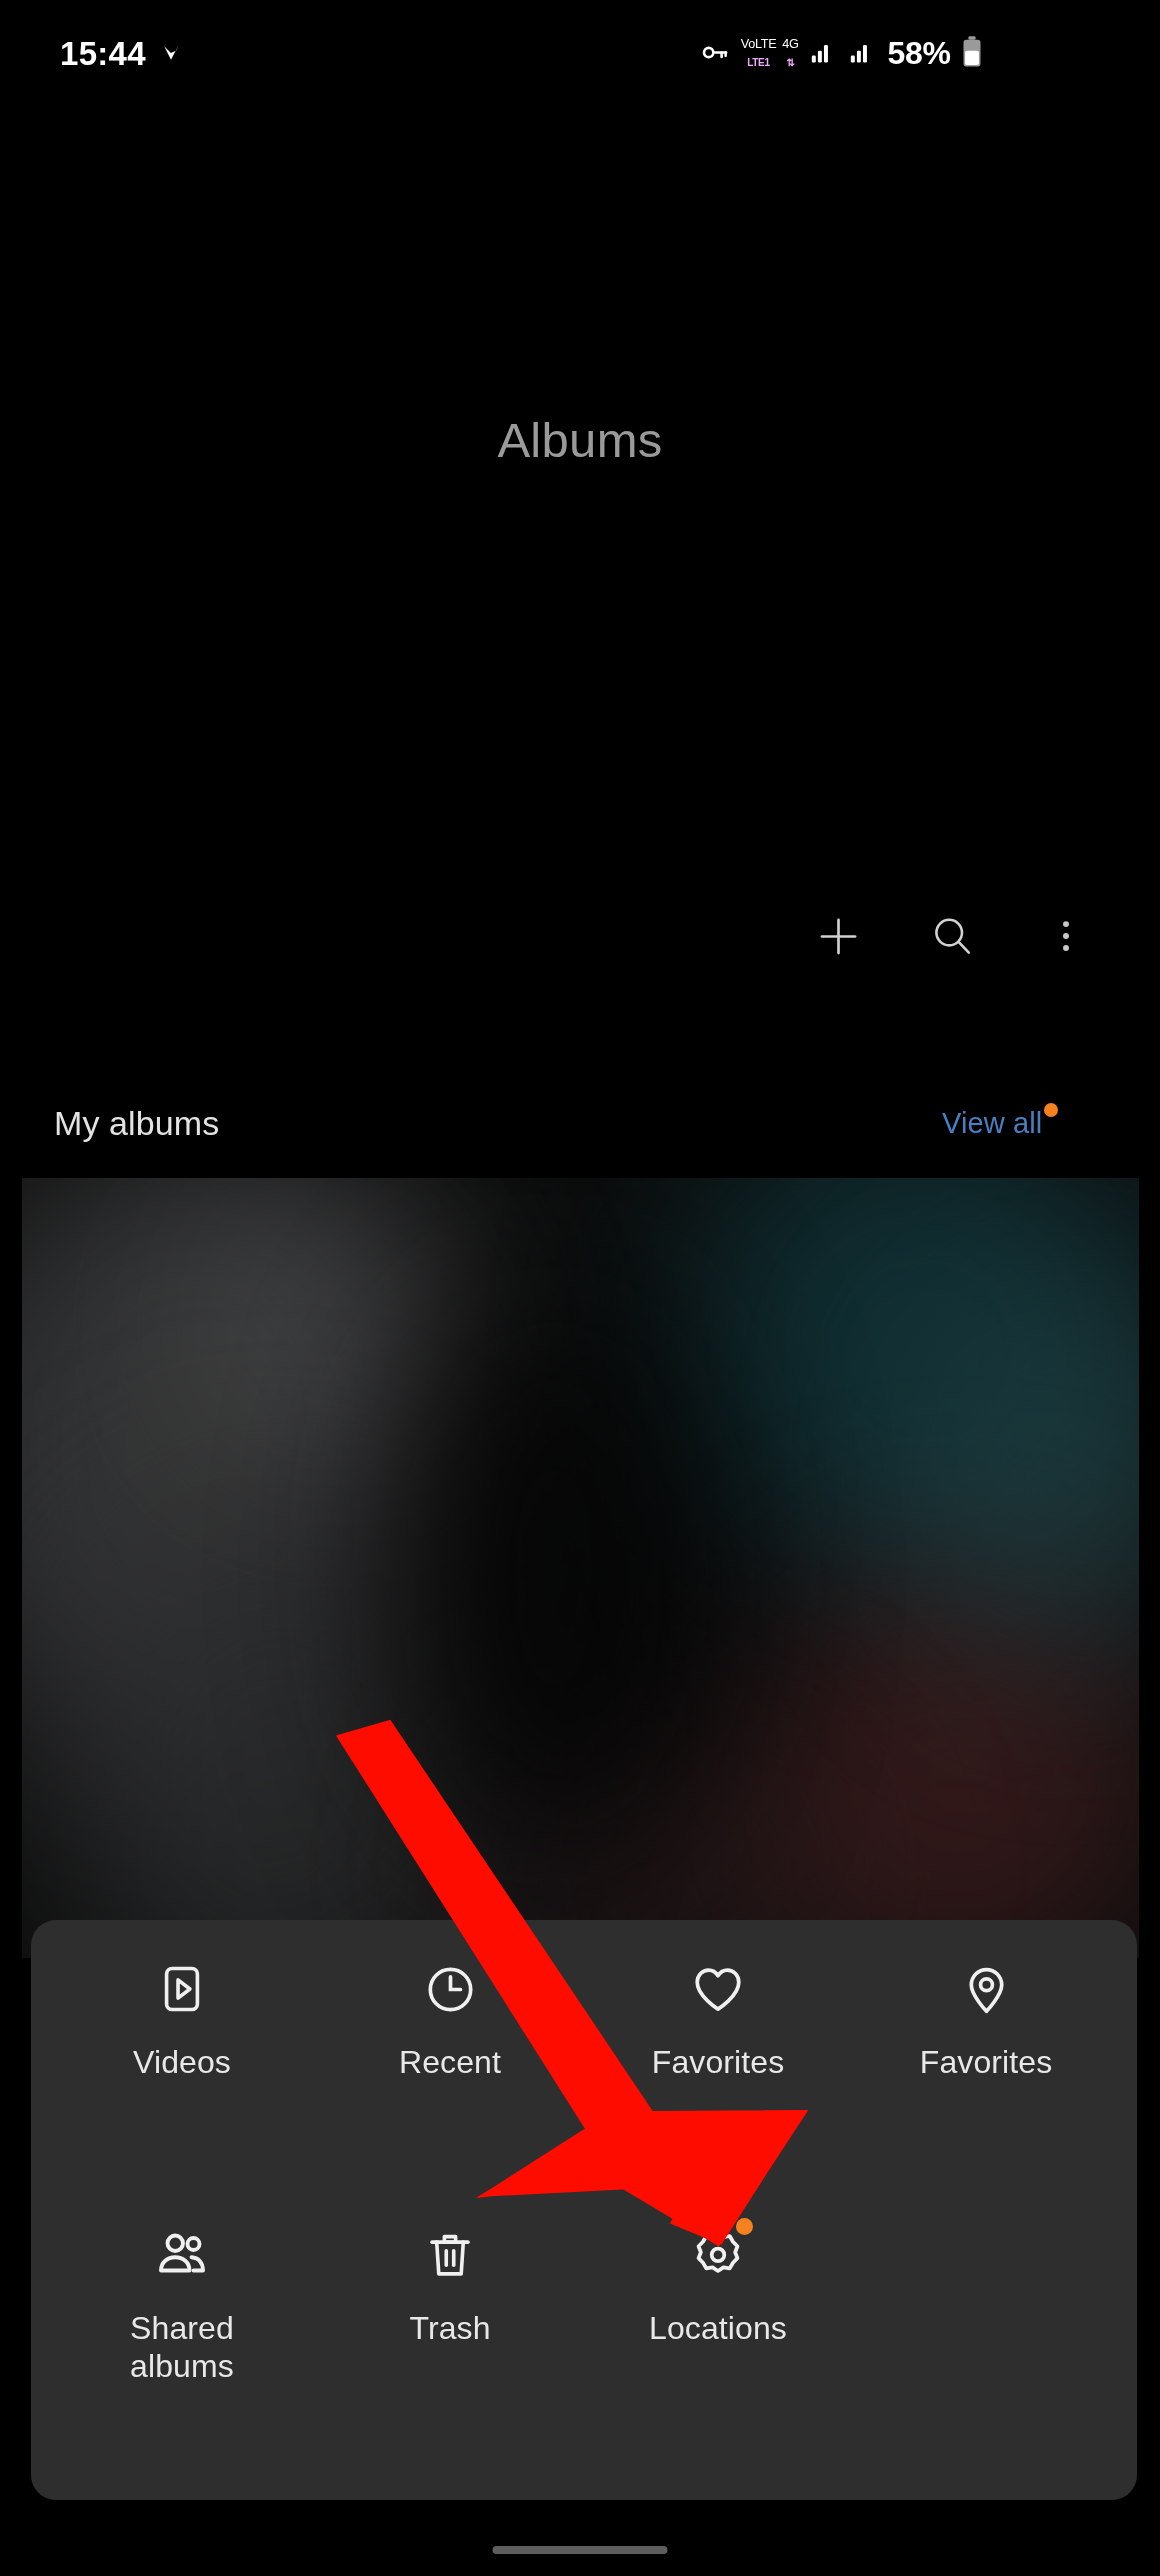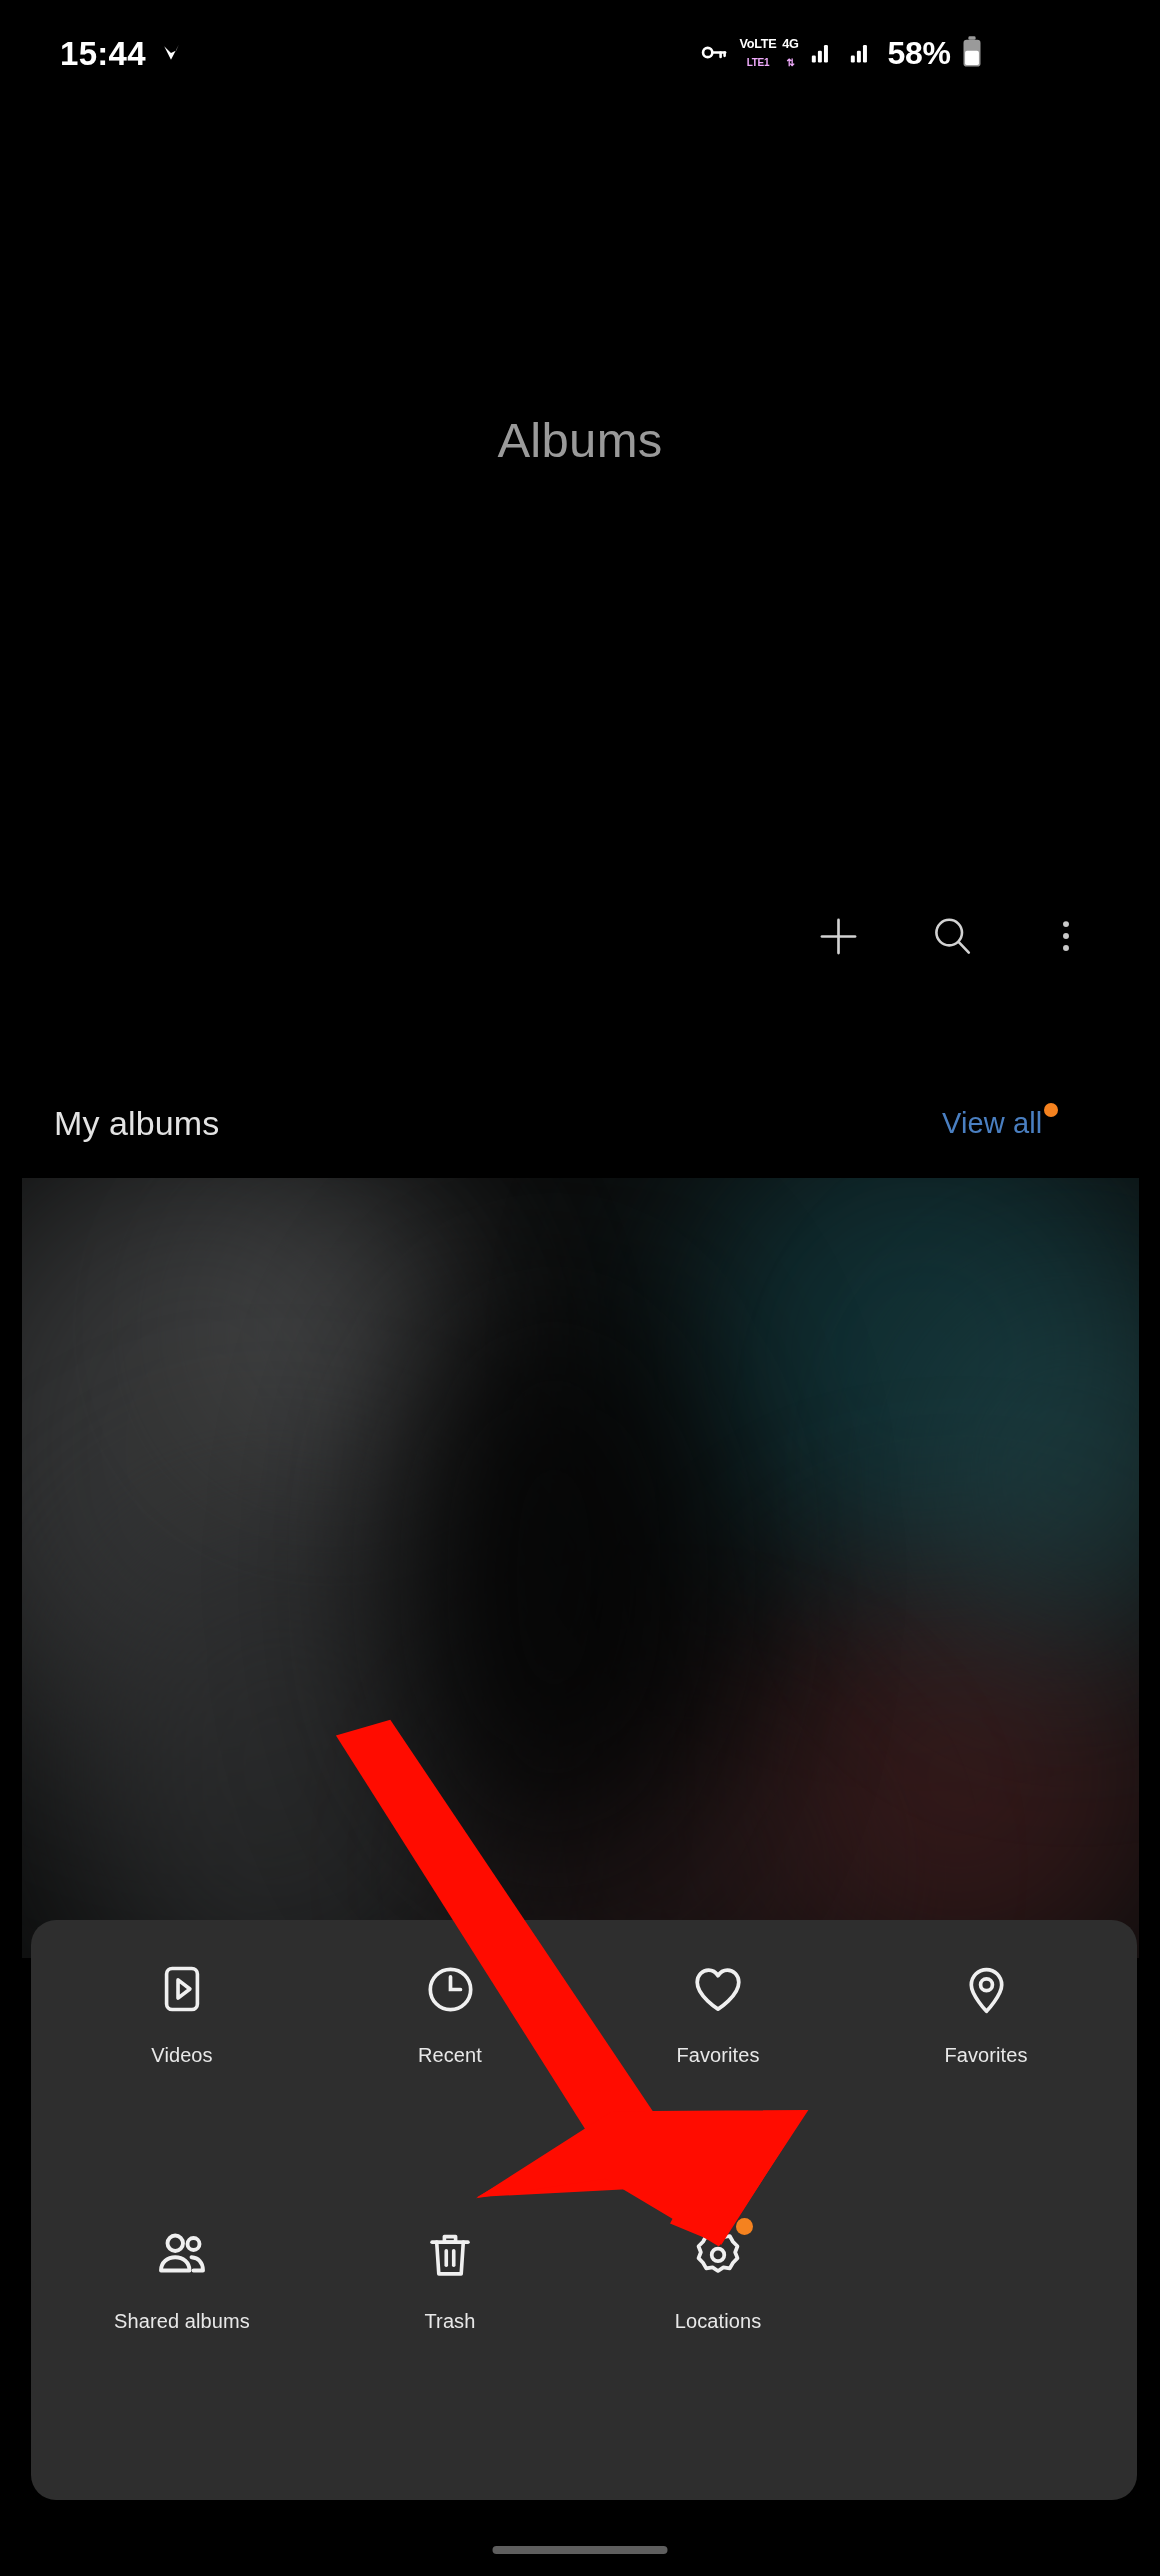--- a/index.html
+++ b/index.html
@@ -62,21 +62,21 @@
   }
   .net-stack {
     display: flex;
     flex-direction: column;
     align-items: center;
     justify-content: center;
     line-height: 1;
   }
   .net-stack .top {
     font-size: 12.7px;
-    font-weight: 700;
+    font-weight: 400;
     color: #fff;
     letter-spacing: -0.3px;
   }
   .net-stack .bot {
     font-size: 10px;
     font-weight: 700;
     color: #f0abfc;
     letter-spacing: -0.3px;
     margin-top: 8px;
   }
@@ -222,21 +222,21 @@
     position: absolute;
     width: 17px;
     height: 17px;
     border-radius: 50%;
     background: #f5821f;
     right: -2.4px;
     top: -3.6px;
   }
   .menu-label {
     color: #e8e8e8;
-    font-size: 20px;
+    font-size: 32px;
     font-weight: 400;
     line-height: 1.18;
     text-align: center;
     letter-spacing: 0.1px;
     max-width: 199px;
   }
 
   
   #annotation-arrow {
     position: absolute;

